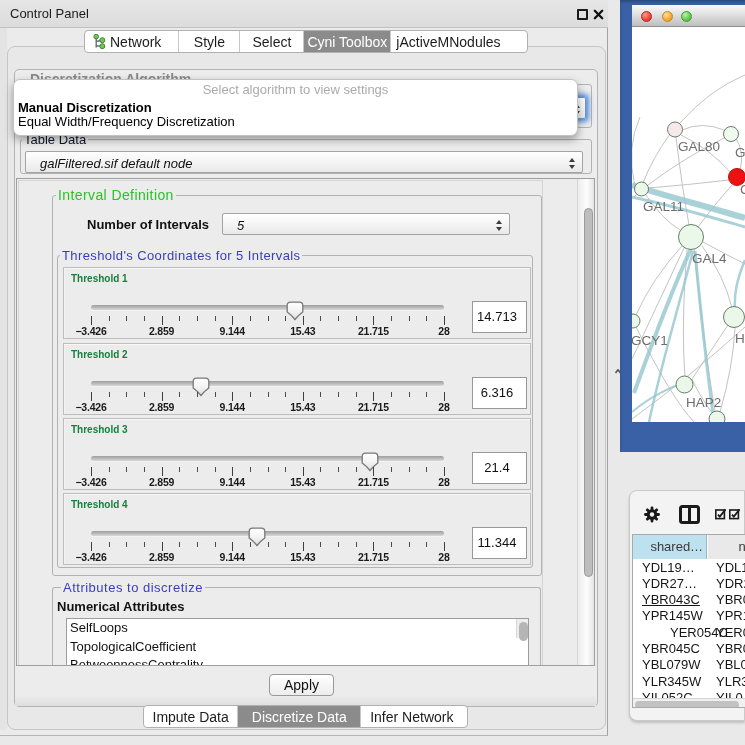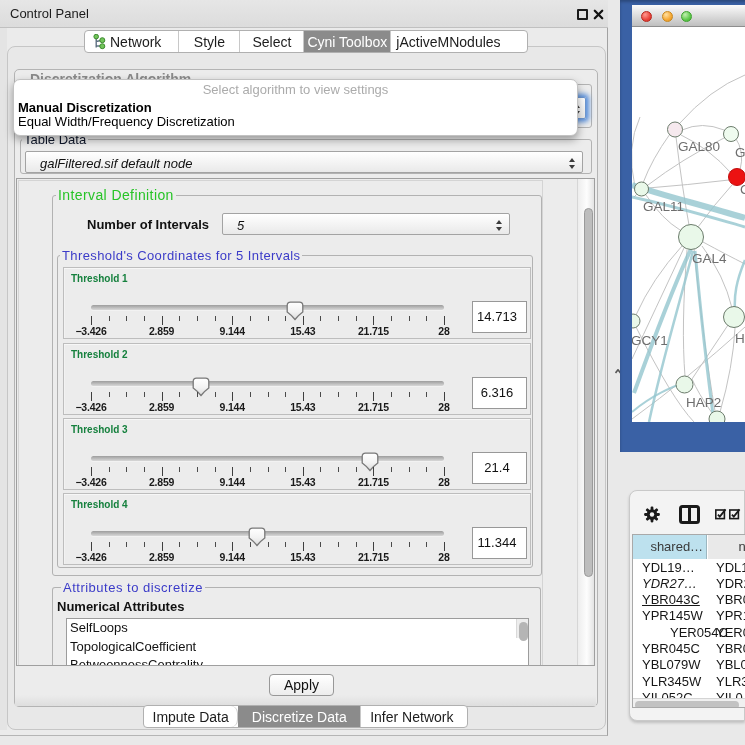--- a/index.html
+++ b/index.html
@@ -311,21 +311,21 @@
 <div id="listsb">
           <div id="listsbthumb"></div>
         </div>
 </div>
 <div id="vsb">
         <div id="vsbthumb"></div>
       </div>
 </div>
 <div id="applybtn">Apply</div>
 <div class="tabbar" style="left:143px;top:705px;width:325px;">
-<div class="tab" style="padding:0 8.5px;border-radius:7px;">Impute Data</div>
+<div class="tab" style="padding:0 8.5px;">Impute Data</div>
 <div class="tab sel" style="padding:0 13.5px;">Discretize Data</div>
 <div class="tab" style="padding:0 9px;">Infer Network</div>
 </div>
 </div>
 <svg class="abs" style="left:614.5px;top:369px" width="6" height="7" viewBox="0 0 6 7">
     <path d="M0.5 4 L3 0.8 L5.5 4" fill="none" stroke="#555" stroke-width="1.6"></path>
   </svg>
 <div id="netwin">
 <div id="nettitle">
 <div class="light" style="left:8.5px;background:radial-gradient(circle at 35% 30%,#ff9a90,#ea443a 60%,#c92c22);border:0.5px solid #b5271e;"></div>
@@ -408,21 +408,21 @@
   </svg>
 <svg class="abs" style="left:728.5px;top:508px;z-index:5" width="12" height="12" viewBox="0 0 12 12">
     <rect x="0.8" y="2" width="8.6" height="8.6" fill="none" stroke="#1a1a1a" stroke-width="1.6"></rect>
     <path d="M2.9 6.6 L4.8 8.6 L10.6 1.4" fill="none" stroke="#1a1a1a" stroke-width="1.8"></path>
   </svg>
 <div id="tbl">
 <div class="hdr" style="left:0px;width:73.5px;background:#bde1ee;border-right:1px solid #9cb7c0;"><span style="padding-left:15px;">shared…</span></div>
 <div class="hdr" style="left:74.5px;width:38.5px;background:#e9e9e9;text-align:left;padding-left:31px;">n</div>
 <div class="row" style="left:9px;top:24.5px;">YDL19…</div>
 <div class="row" style="left:83px;top:24.5px;">YDL1</div>
-<div class="row" style="left:9px;top:40.8px;font-style:italic;">YDR27…</div>
+<div class="row" style="left:9px;top:40.8px;">YDR27…</div>
 <div class="row" style="left:83px;top:40.8px;">YDR2</div>
 <div class="row" style="left:9px;top:57.1px;text-decoration:underline;">YBR043C</div>
 <div class="row" style="left:83px;top:57.1px;">YBR0</div>
 <div class="row" style="left:9px;top:73.4px;">YPR145W</div>
 <div class="row" style="left:83px;top:73.4px;">YPR1</div>
 <div class="row" style="left:9px;top:89.7px;margin-left:28px;">YER054C</div>
 <div class="row" style="left:83px;top:89.7px;">YER0</div>
 <div class="row" style="left:9px;top:106.0px;">YBR045C</div>
 <div class="row" style="left:83px;top:106.0px;">YBR0</div>
 <div class="row" style="left:9px;top:122.3px;">YBL079W</div>

